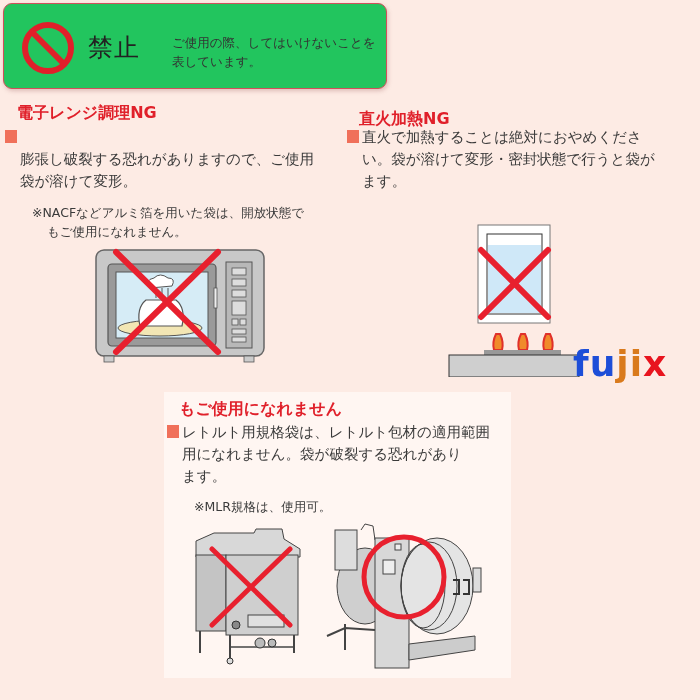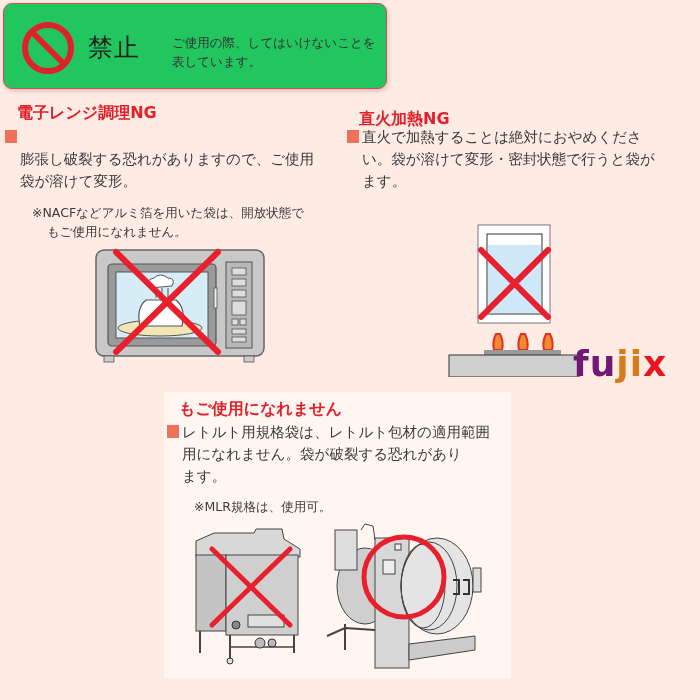--- a/index.html
+++ b/index.html
@@ -21,21 +21,21 @@
   .sec-title { position:absolute; font-weight:bold; color:#e0202a; font-size:16px; letter-spacing:0;margin-left:12px; }
   .sec-body { position:absolute; font-size:14.5px; line-height:22px; color:#3a3a3a; }
   .sq { display:inline-block; width:12px; height:13px; background:#f0705a; margin-right:3px; vertical-align:-1px; }
   .indent { padding-left:15px; }
   .note { position:absolute; font-size:12.5px; line-height:19px; color:#3a3a3a;margin-left:27px; }
   .retort-box {
     position:absolute; left:164px; top:392px; width:347px; height:286px;
     background:#fff6f2;
   }
   .logo { position:absolute; left:573px; top:343px; font-family:"DejaVu Sans", sans-serif; font-size:36px; font-weight:bold; letter-spacing:1px; }
-  .logo .f { color:#701a75;margin-top:46px; }
+  .logo .f { color:#1d4ed8;margin-top:46px; }
   .logo .j { color:#d97a1c; }
   .logo .x { color:#e8141e; }
   svg { position:absolute; }
 </style>
 </head>
 <body>
 
 <div class="legend-box">
   <svg class="legend-icon" viewBox="0 0 56 56" width="56" height="56" style="left:16px;top:16px;">
     <circle cx="28" cy="28" r="23" fill="none" stroke="#e0202a" stroke-width="6"></circle>

